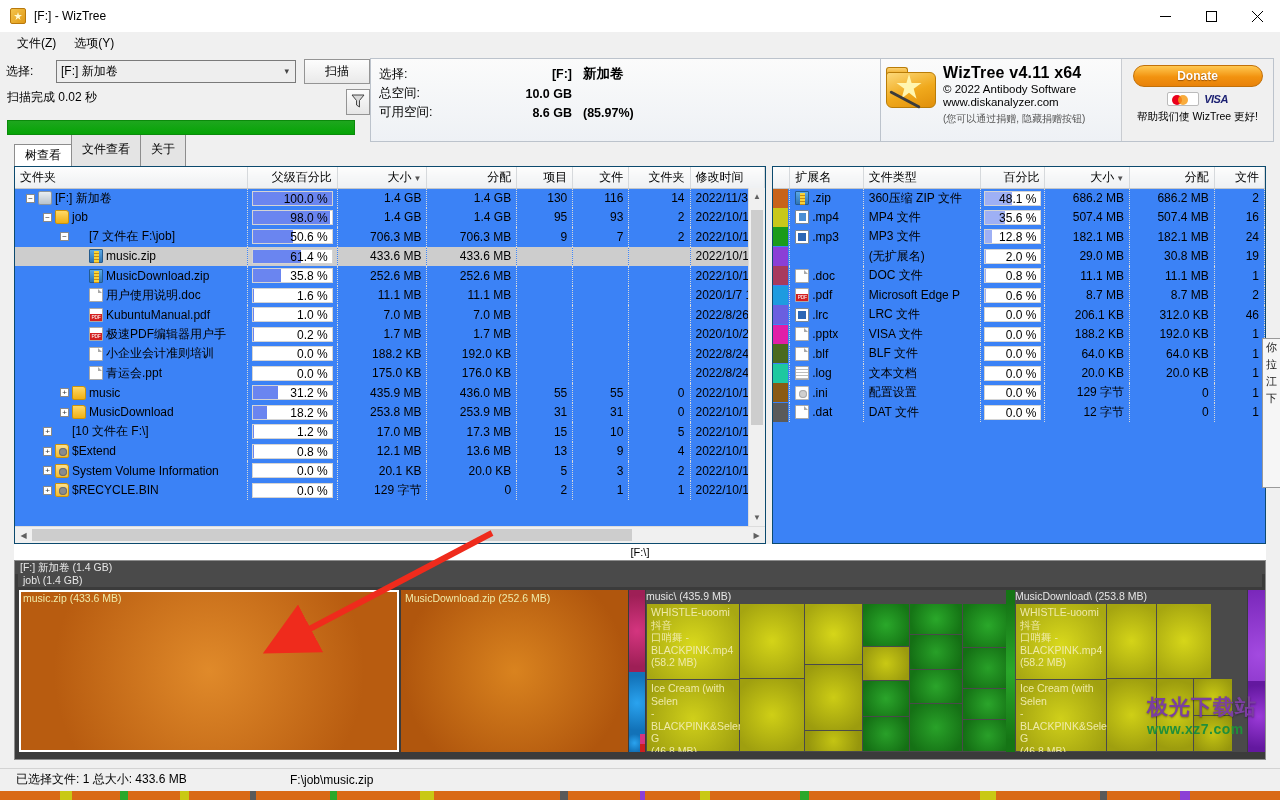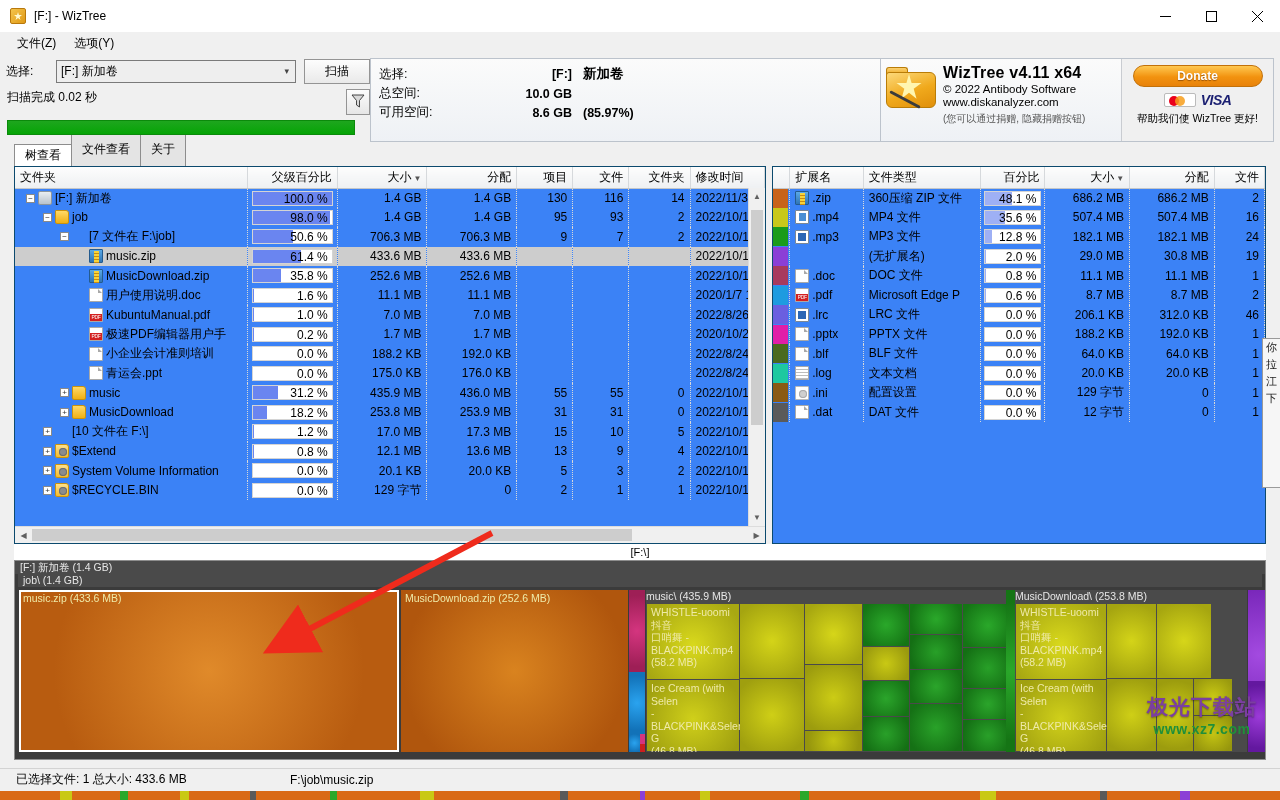--- a/index.html
+++ b/index.html
@@ -107,21 +107,21 @@
     width:130px;height:22px;border-radius:11px;
     background:linear-gradient(#ffc851,#f2920f 55%,#e8820a);
     border:1px solid #c2710a; display:flex;align-items:center;justify-content:center;
     color:#fff; font-weight:bold; font-size:12px;
     text-shadow:0 1px 1px rgba(120,60,0,.7);
   }
   .cards{ display:flex; gap:5px; margin-top:5px; align-items:center; }
   .card-mc{ width:32px;height:14px;border-radius:2px;background:#fff;border:1px solid #bbb;position:relative;overflow:hidden;}
   .card-mc .c1{position:absolute;left:4px;top:2px;width:10px;height:10px;border-radius:50%;background:#eb001b;}
   .card-mc .c2{position:absolute;left:10px;top:2px;width:10px;height:10px;border-radius:50%;background:#f79e1b;opacity:.85;}
-  .card-visa{ font-size:14px;font-weight:bold;font-style:italic;color:#1a1f71;letter-spacing:-.5px;}
+  .card-visa{ font-size:11px;font-weight:bold;font-style:italic;color:#1a1f71;letter-spacing:-.5px;}
   .ab-help{ font-size:10.5px; margin-top:4px; }
 
   
   #tabs { height:22px; display:flex; align-items:flex-end; padding-left:14px; background:#f0f0f0;}
   .tab { height:35px; padding:0 10px; display:flex;align-items:center; font-size:12px;
          border:1px solid #8d8d8d; border-bottom:0; background:#e4e4e4; margin-right:-1px;}
   .tab.active { background:#ffffff; height:22px; position:relative; z-index:2;}
 
   
   #main { height:378px; display:flex; padding:0 14px 0 14px; gap:6px; position:relative; background:#f0f0f0;}
@@ -213,21 +213,21 @@
            font-size:10.5px; line-height:13px; white-space:nowrap; }
   .tmlab{ position:absolute; left:4px; top:2px; color:#efeaa8; font-size:10.5px; line-height:12.5px;
           pointer-events:none; max-width:95%; }
   .cell{ position:absolute; }
   .sel-outline{ outline:2px solid #fff; outline-offset:-2px; }
 
   
   #arrow{ position:absolute; left:0; top:0; width:1280px; height:800px; pointer-events:none; z-index:50;}
 
   
-  #wm{ position:absolute; right:8px; bottom:22px; z-index:40; text-align:center; pointer-events:none;}
+  #wm{ position:absolute; right:8px; bottom:22px; z-index:40; pointer-events:none;}
   #wm .wm1{ font-size:21px; font-weight:bold; color:#7b3fa0; letter-spacing:1px;
             text-shadow:0 1px 2px rgba(0,0,0,.35); }
   #wm .wm2{ font-size:14px; font-weight:bold; color:#1f8f3a; letter-spacing:.5px; }
 
   
   #statusbar{ position:absolute; left:0; bottom:10px; width:1280px; height:22px;
               background:#f0f0f0; border-top:1px solid #d3d3d3; display:flex; align-items:center;
               font-size:12px; }
   #statusbar .s1{ padding-left:16px; width:290px; }
   #statusbar .s2{ }
@@ -910,21 +910,21 @@
           <tr>
             <td style="padding: 0px;">
               <span class="chip" style="background:#e01ea8"></span>
             </td>
             <td class="left">
               <span class="tname">
                 <span class="ico doc"></span>
                 <span>.pptx</span>
               </span>
             </td>
-            <td class="left">PPTX 文件</td>
+            <td class="left">VISA 文件</td>
             <td style="padding: 0px 3px;">
               <span class="pcell">
                 <span class="pbar" style="width:0%;opacity:.65"></span>
                 <span class="ptxt">0.0 %</span>
               </span>
             </td>
             <td>188.2 KB</td>
             <td>192.0 KB</td>
             <td>1</td>
           </tr>

